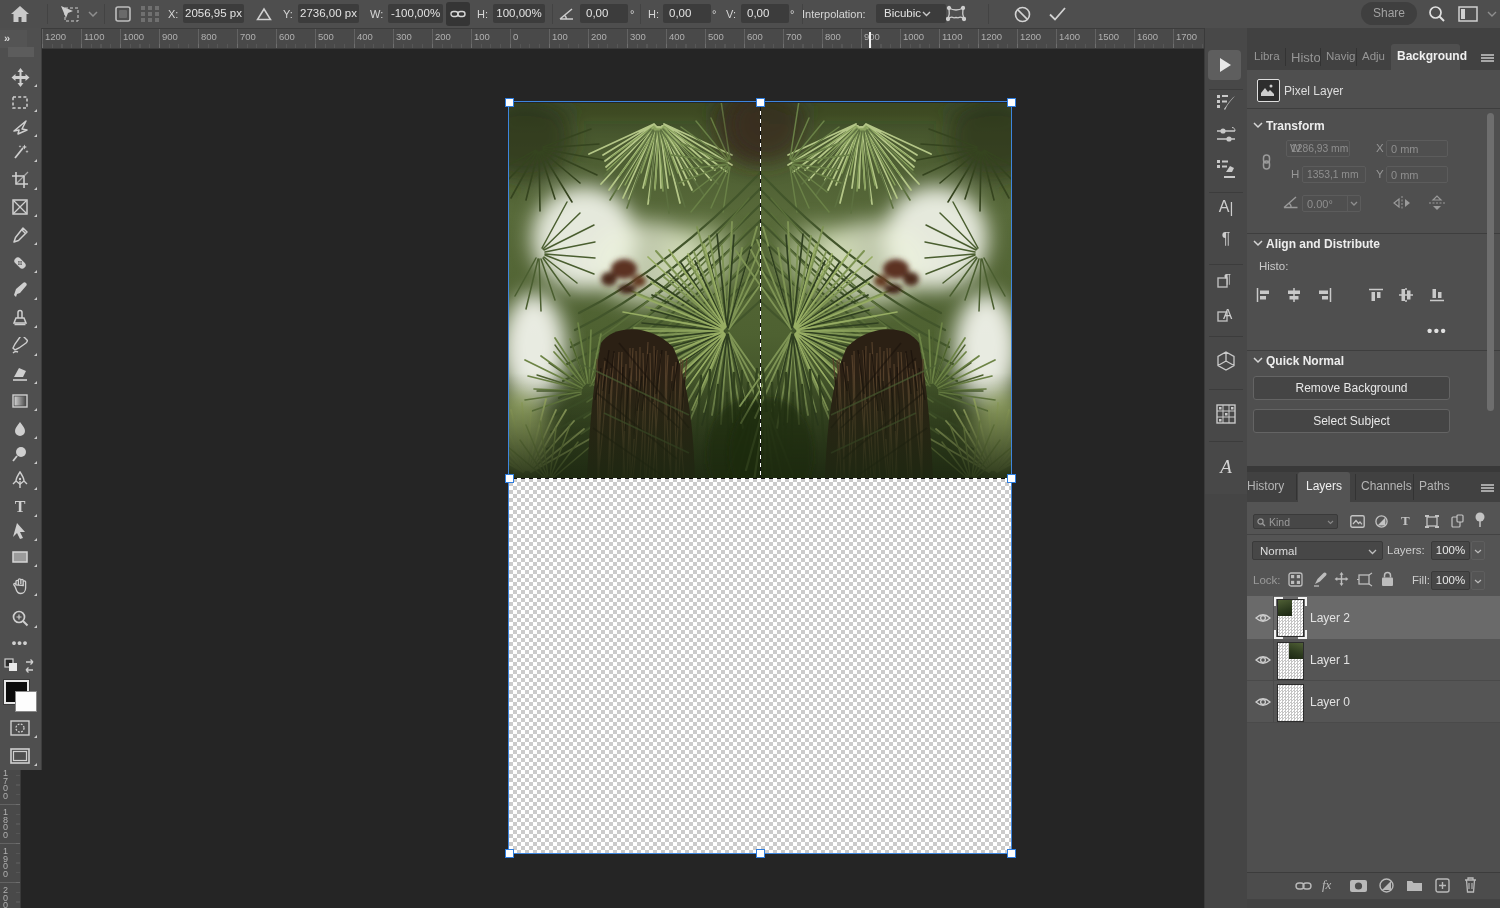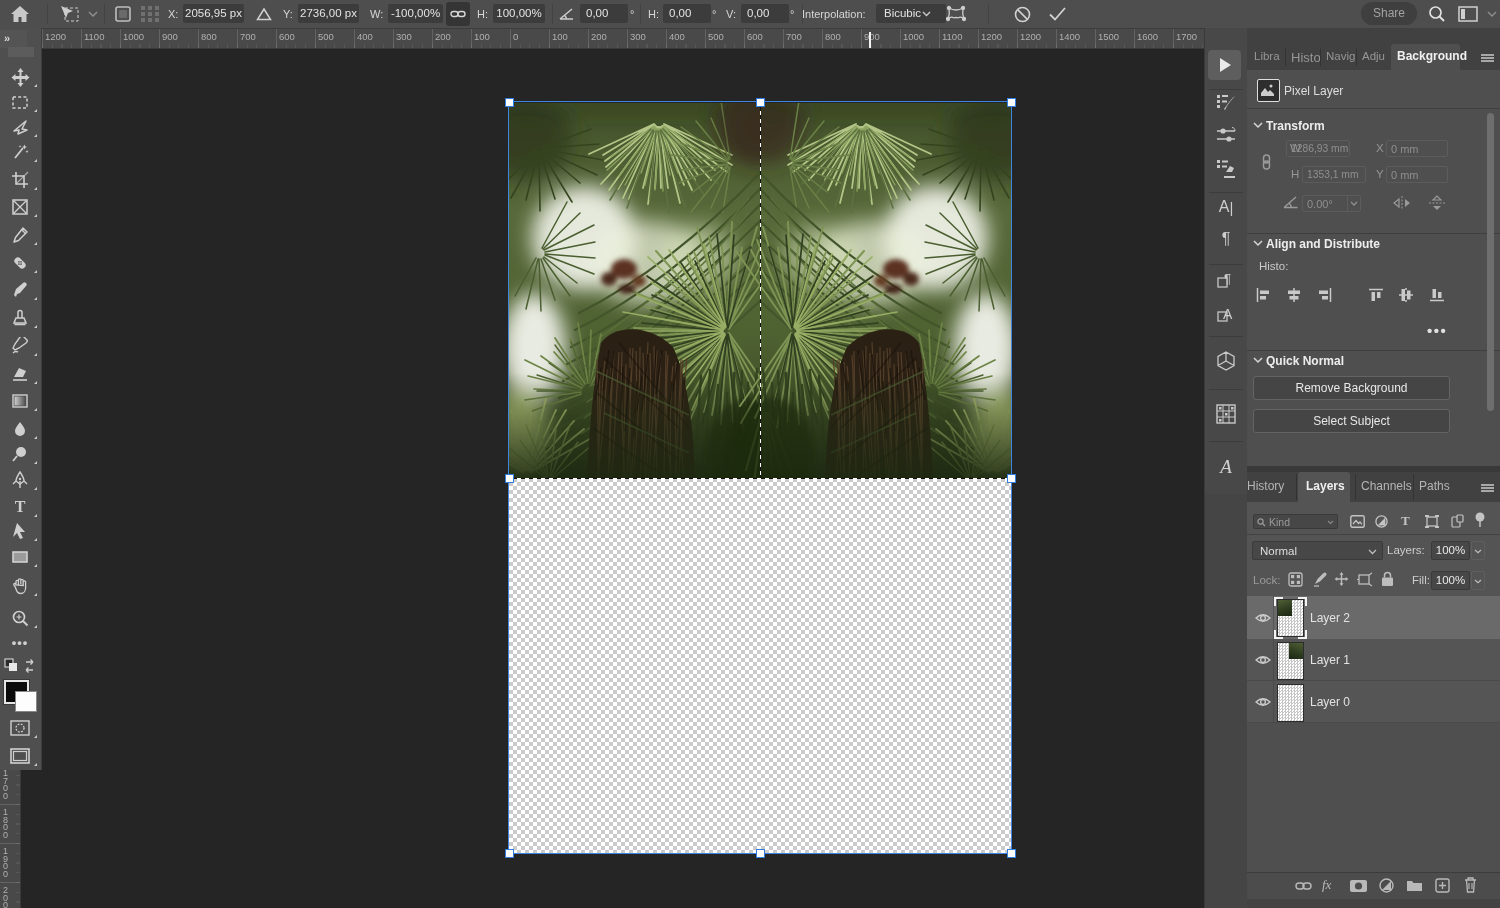--- a/index.html
+++ b/index.html
@@ -629,21 +629,21 @@
   <div class="abs phdr" style="left:19px;top:326px">Quick Normal</div>
   <div class="btn" style="top:348px">Remove Background</div>
   <div class="btn" style="top:381px">Select Subject</div>
   <div class="abs" style="left:240px;top:85px;width:7px;height:298px;background:#6e6e6e;border-radius:4px"></div>
 
   <div class="abs" style="left:0;top:438px;width:253px;height:6px;background:#393939"></div>
   <div class="abs" style="left:0;top:444px;width:253px;height:30px;background:#414141"></div>
   <div class="abs dim" style="left:0;top:451px;font-size:12px;color:#b5b5b5">History</div>
   <div class="abs" style="left:49px;top:446px;width:1px;height:26px;background:#333"></div>
   <div class="abs" style="left:51px;top:444px;width:52px;height:30px;background:#545454;border-radius:3px 3px 0 0"></div>
-  <div class="abs" style="left:59px;top:451px;color:#f0f0f0;font-size:12px;font-weight:bold">Layers</div>
+  <div class="abs" style="left:59px;top:451px;color:#f0f0f0;font-size:12px;font-weight:normal">Layers</div>
   <div class="abs" style="left:108px;top:446px;width:1px;height:26px;background:#333"></div>
   <div class="abs dim" style="left:114px;top:451px;font-size:12px;color:#b5b5b5">Channels</div>
   <div class="abs" style="left:166px;top:446px;width:1px;height:26px;background:#333"></div>
   <div class="abs dim" style="left:172px;top:451px;font-size:12px;color:#b5b5b5">Paths</div>
   <svg class="abs" style="left:234px;top:456px" width="13" height="10" viewBox="0 0 13 10">
         <path d="M0 1h13M0 4h13M0 7h13" stroke="#c9c9c9" stroke-width="1.4"></path>
       </svg>
   <div class="abs" style="left:0;top:474px;width:253px;height:434px;background:#545454"></div>
 
   <div class="abs" style="left:6px;top:486px;width:85px;height:15px;background:#474747;border:1px solid #3a3a3a;border-radius:2px;box-sizing:border-box">

